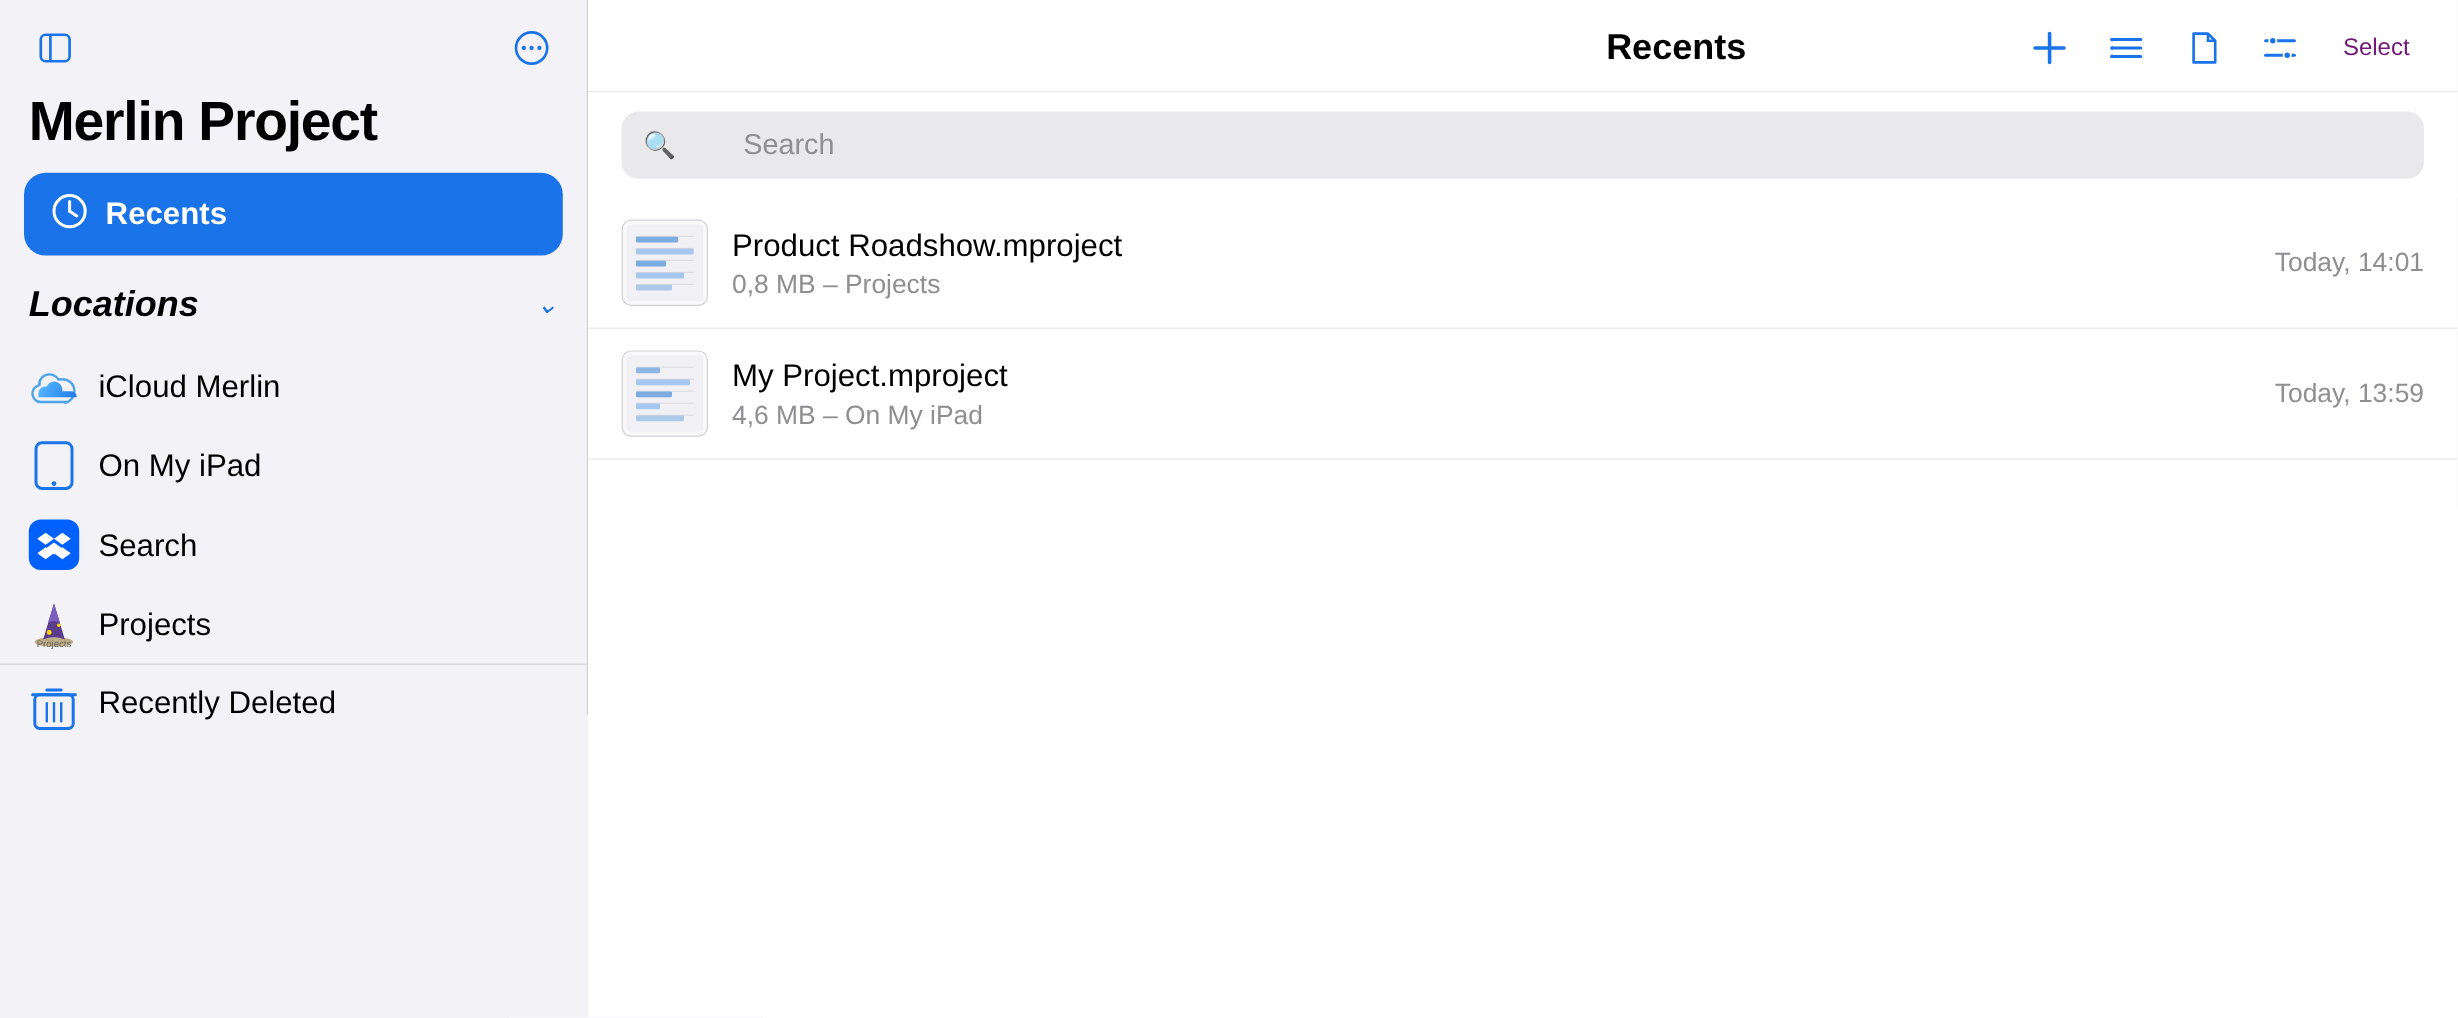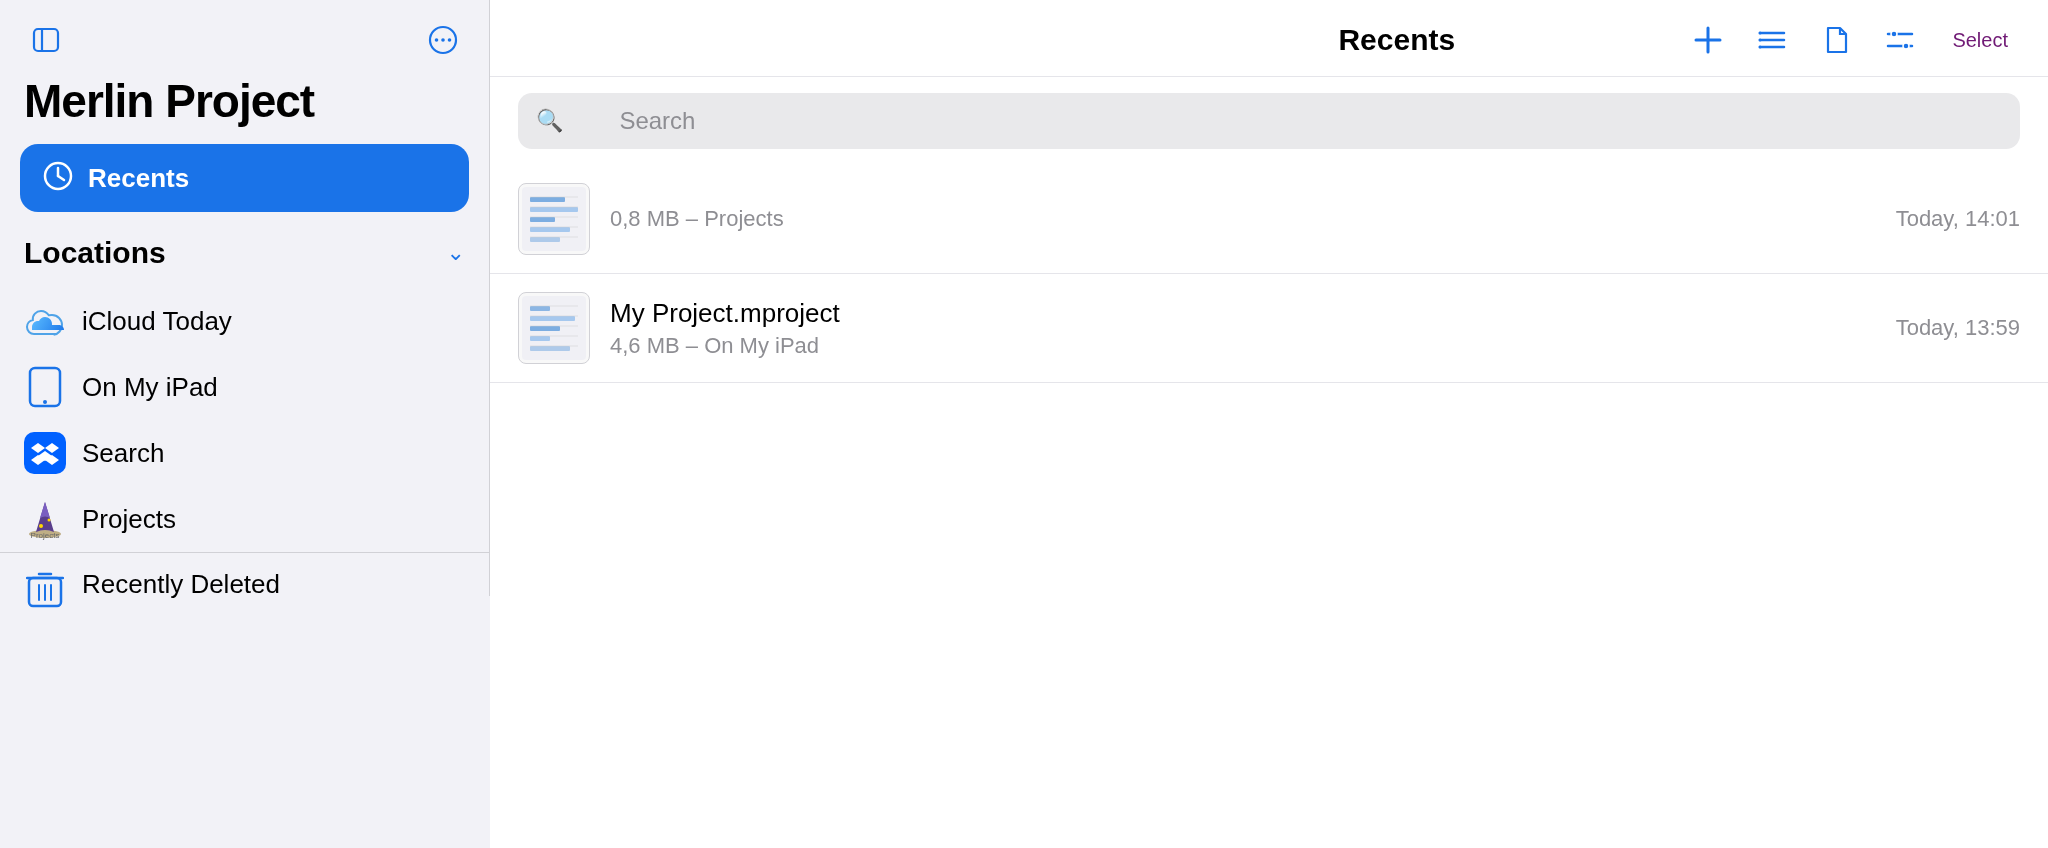--- a/index.html
+++ b/index.html
@@ -72,20 +72,21 @@
 
     .locations-section {
       padding: 0 24px;
     }
 
     .locations-header {
       display: flex;
       align-items: center;
       justify-content: space-between;
       margin-bottom: 18px;
+      font-style: italic;
     }
 
     .locations-title {
       font-size: 30px;
       font-weight: 700;
       color: #000;
     }
 
     .locations-chevron {
       color: #1a73e8;
@@ -333,21 +334,21 @@
           <path d="M33 28H10C6.13 28 3 24.87 3 21c0-3.5 2.5-6.42 5.83-7.06C8.29 9.02 12.24 5 17 5c3.25 0 6.1 1.68 7.79 4.23C25.81 9.08 26.9 9 28 9c5.52 0 10 4.48 10 10 0 4.97-3.6 9.1-8.38 9.87" stroke="#4fa3e8" stroke-width="2" fill="none"></path>
           <path d="M8 21c0-3.31 2.69-6 6-6 .34 0 .68.03 1 .09C15.89 12.77 18.24 11 21 11c3.87 0 7 3.13 7 7 0 .34-.02.68-.07 1H35c2.76 0 5 2.24 5 5H8V21z" fill="url(#cloud-grad)"></path>
           <defs>
             <linearGradient id="cloud-grad" x1="8" y1="11" x2="40" y2="30" gradientUnits="userSpaceOnUse">
               <stop offset="0%" stop-color="#5bbcff"></stop>
               <stop offset="100%" stop-color="#1a73e8"></stop>
             </linearGradient>
           </defs>
         </svg>
       </div>
-      <span class="location-label">iCloud Today</span>
+      <span class="location-label">iCloud Merlin</span>
     </div>
 
     <div class="location-item">
       <div class="location-icon">
         <svg width="34" height="42" viewBox="0 0 34 42" fill="none" xmlns="http://www.w3.org/2000/svg">
           <rect x="2" y="2" width="30" height="38" rx="5" stroke="#1a73e8" stroke-width="2.5" fill="none"></rect>
           <circle cx="17" cy="36" r="2" fill="#1a73e8"></circle>
         </svg>
       </div>
       <span class="location-label">On My iPad</span>
@@ -463,20 +464,21 @@
           <rect x="8" y="50" width="30" height="5" rx="1" fill="#4a90d9" opacity="0.4"></rect>
 
           <line x1="8" y1="10" x2="56" y2="10" stroke="#ccc" stroke-width="0.5"></line>
           <line x1="8" y1="20" x2="56" y2="20" stroke="#ccc" stroke-width="0.5"></line>
           <line x1="8" y1="30" x2="56" y2="30" stroke="#ccc" stroke-width="0.5"></line>
           <line x1="8" y1="40" x2="56" y2="40" stroke="#ccc" stroke-width="0.5"></line>
           <line x1="8" y1="50" x2="56" y2="50" stroke="#ccc" stroke-width="0.5"></line>
         </svg>
       </div>
       <div class="file-info">
+        <div class="file-name">Product Roadshow.mproject</div>
         <div class="file-meta">0,8 MB – Projects</div>
       </div>
       <div class="file-date">Today, 14:01</div>
     </div>
 
     <div class="file-item">
       <div class="file-thumbnail">
         <svg width="64" height="64" viewBox="0 0 64 64" fill="none" xmlns="http://www.w3.org/2000/svg">
           <rect width="64" height="64" fill="#f0f0f5" rx="4"></rect>
 

